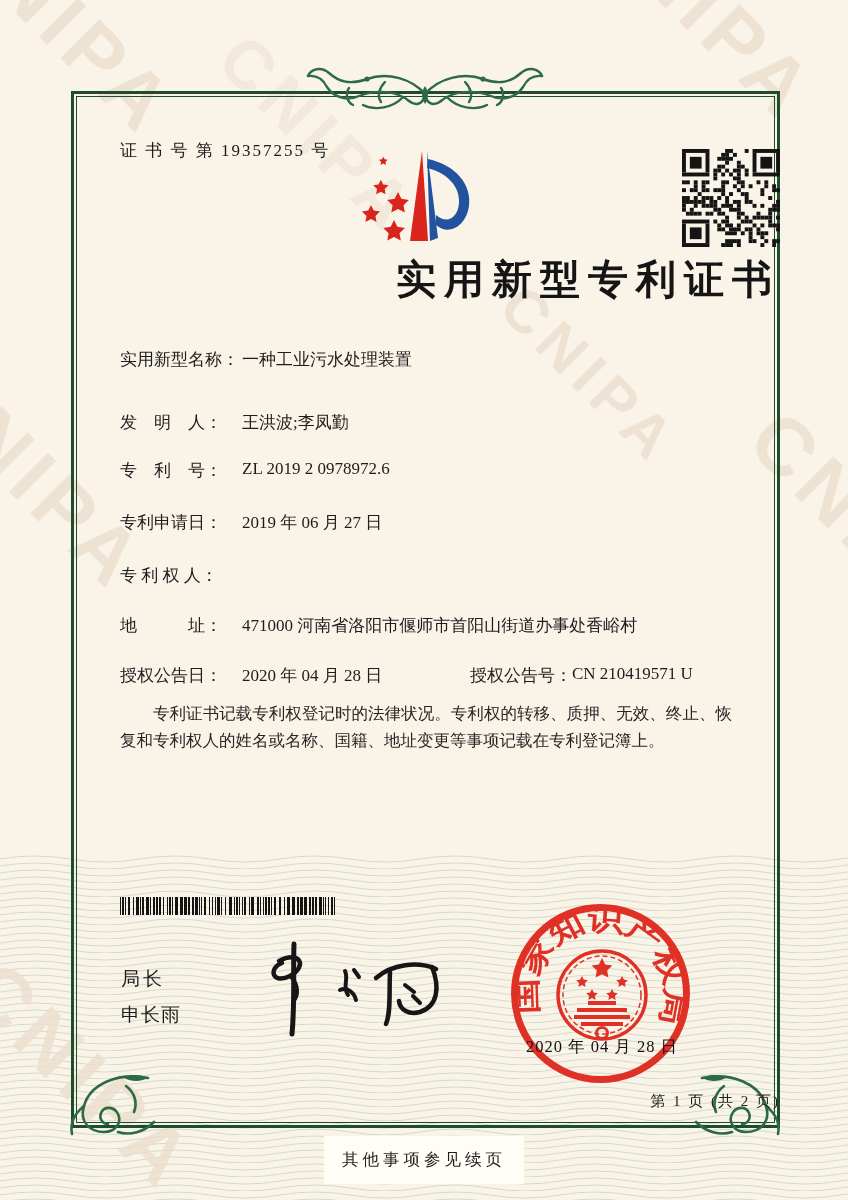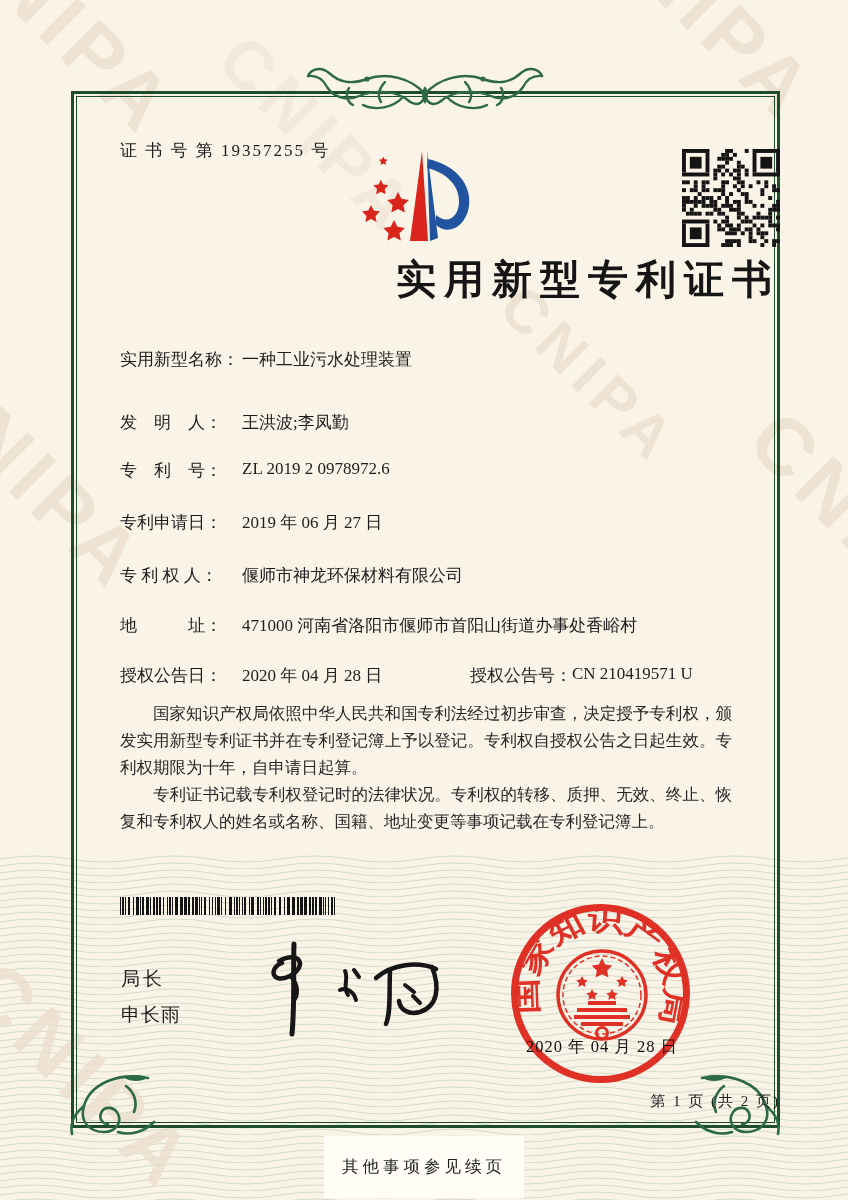--- a/index.html
+++ b/index.html
@@ -64,21 +64,21 @@
     position:absolute;left:512px;top:1036px;width:180px;z-index:6;
     text-align:center;font-size:16.5px;letter-spacing:1px;color:#111;white-space:nowrap;
   }
   
   .page-number{
     position:absolute;left:71px;top:1092px;width:709px;z-index:4;
     text-align:right;font-size:15px;color:#222;letter-spacing:2px;
   }
   .continuation{
     position:absolute;left:324px;top:1136px;z-index:4;
-    background:#fffdf6;padding:20px 18px;font-size:16.5px;letter-spacing:4px;color:#1d1d1d;
+    background:#fffdf6;padding:13px 18px;font-size:16.5px;letter-spacing:4px;color:#1d1d1d;
   }
 </style>
 </head>
 <body>
 
 <div class="page">
 
   <svg class="waves" width="848" height="345">
     <defs>
       <pattern id="wavep" width="140" height="14" patternUnits="userSpaceOnUse">
@@ -374,35 +374,33 @@
   <div class="field-row row-2">
     <span class="field-label">专　利　号：</span>
     <span class="field-value">ZL 2019 2 0978972.6</span>
   </div>
   <div class="field-row row-3">
     <span class="field-label">专利申请日：</span>
     <span class="field-value">2019 年 06 月 27 日</span>
   </div>
   <div class="field-row row-4">
     <span class="field-label">专 利 权 人：</span>
-    <span class="field-value">偃师市神龙环保材料有限公司</span>
   </div>
   <div class="field-row row-5">
     <span class="field-label">地　　　址：</span>
     <span class="field-value">471000 河南省洛阳市偃师市首阳山街道办事处香峪村</span>
   </div>
   <div class="field-row row-6">
     <span class="field-label">授权公告日：</span>
     <span class="field-value">2020 年 04 月 28 日</span>
     <span class="field-label2">授权公告号：</span>
     <span class="field-value">CN 210419571 U</span>
   </div>
 
   <div class="body-text">
-    <p>国家知识产权局依照中华人民共和国专利法经过初步审查，决定授予专利权，颁发实用新型专利证书并在专利登记簿上予以登记。专利权自授权公告之日起生效。专利权期限为十年，自申请日起算。</p>
     <p>专利证书记载专利权登记时的法律状况。专利权的转移、质押、无效、终止、恢复和专利权人的姓名或名称、国籍、地址变更等事项记载在专利登记簿上。</p>
   </div>
 
   <svg class="barcode" id="barcode" width="218" height="18">
       <rect x="0" y="0" width="1" height="18" fill="#141414"></rect>
       <rect x="2" y="0" width="2" height="18" fill="#141414"></rect>
       <rect x="5" y="0" width="1" height="18" fill="#141414"></rect>
       <rect x="8" y="0" width="2" height="18" fill="#141414"></rect>
       <rect x="13" y="0" width="1" height="18" fill="#141414"></rect>
       <rect x="16" y="0" width="3" height="18" fill="#141414"></rect>

